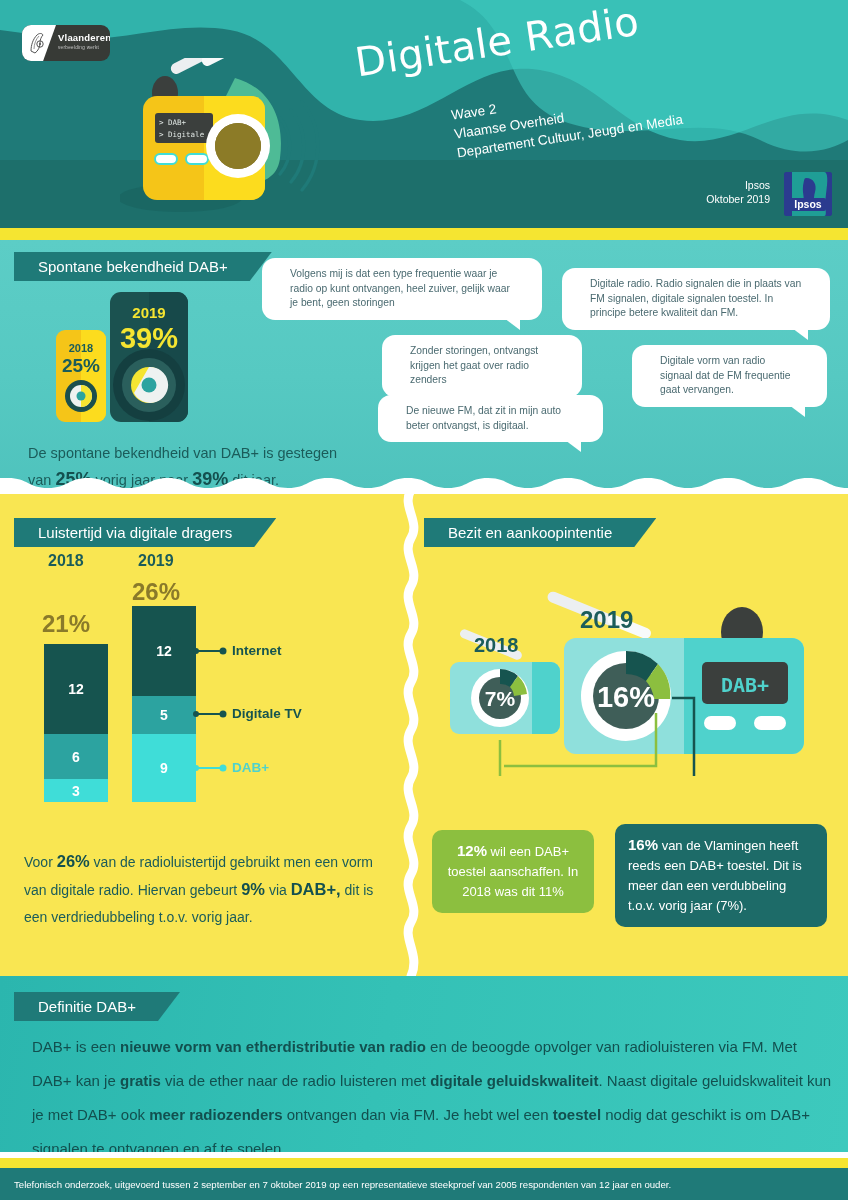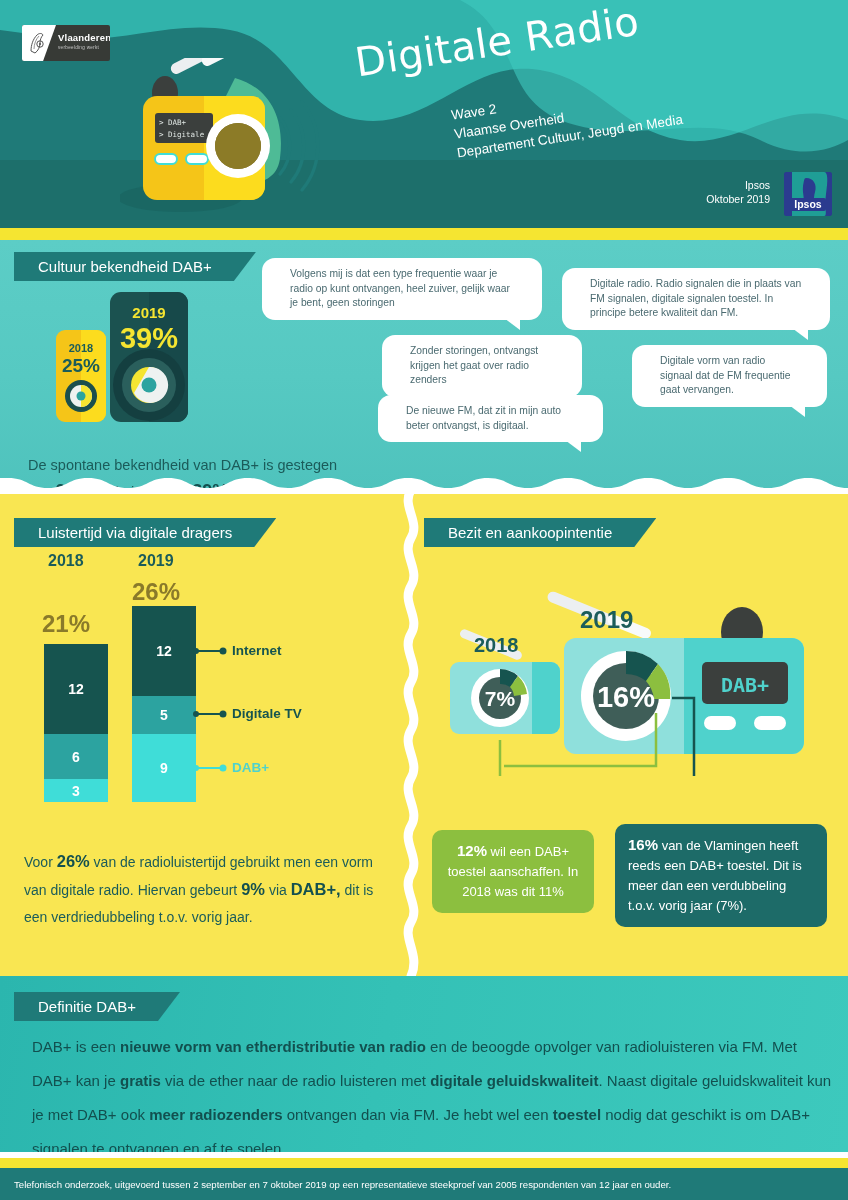--- a/index.html
+++ b/index.html
@@ -20,21 +20,21 @@
   }
   .hdr-wave-light {
     position: absolute; top: 0; left: 0; width: 848px; height: 190px;
   }
   .hdr-ground {
     position: absolute; top: 160px; left: 0; width: 848px; height: 68px;
     background: #1d6f6b;
   }
   .logo-vl {
     position: absolute; left: 22px; top: 25px; width: 88px; height: 36px;
-    background: #373a36; border-radius: 2px; overflow: hidden;
+    background: #373a36; border-radius: 9px; overflow: hidden;
     display: flex; align-items: center;
   }
   .logo-vl .tri {
     position: absolute; left: 0; top: 0; width: 34px; height: 36px;
     background: #fff;
     clip-path: polygon(0 0, 100% 0, 62% 100%, 0 100%);
   }
   .logo-vl .lion {
     position: absolute; left: 5px; top: 6px; width: 22px; height: 24px;
   }
@@ -79,21 +79,21 @@
   .banner {
     position: relative; display: inline-block; height: 29px;
     background: #1f7a78; color: #fff;
     padding: 0 44px 0 24px; line-height: 29px;
     font-size: 15px; white-space: nowrap;
     clip-path: polygon(0 0, 100% 0, calc(100% - 22px) 100%, 0 100%);
   }
   .aw-banner { position: absolute; left: 14px; top: 12px; }
   .aw-graphic { position: absolute; left: 48px; top: 46px; width: 180px; height: 150px; }
   .aw-note {
-    position: absolute; left: 28px; top: 212px; width: 350px;
+    position: absolute; left: 28px; top: 200px; width: 350px;
     color: #1b5c5a; font-size: 14.5px; line-height: 26px;
   }
   .aw-note b { font-size: 18px; color: #14504f; }
 
   .bubble {
     position: absolute; background: #fff; border-radius: 13px;
     color: #4a6a70; font-size: 10.3px; line-height: 14.5px;
     padding: 9px 28px;
   }
   .bubble::after {
@@ -233,21 +233,21 @@
         <text x="24" y="36" text-anchor="middle" font-family="Liberation Sans, sans-serif" font-size="10.5" font-weight="bold" fill="#ffffff">Ipsos</text>
       </svg>
     </div>
   </div>
 
   <div class="band-yellow-top"></div>
 
   <div class="sec-aware">
 
     <div class="aw-banner">
-      <div class="banner">Cultuur bekendheid DAB+</div>
+      <div class="banner">Spontane bekendheid DAB+</div>
     </div>
 
     <svg class="aw-graphic" viewBox="0 0 180 150">
 
       <rect x="8" y="44" width="50" height="92" rx="9" fill="#f5c518"></rect>
       <path d="M33,44 L49,44 A9,9 0 0 1 58,53 L58,127 A9,9 0 0 1 49,136 L33,136 Z" fill="#fcdc1e"></path>
       <text x="33" y="66" text-anchor="middle" font-family="Liberation Sans, sans-serif" font-size="11" font-weight="bold" fill="#1b5c5a">2018</text>
       <text x="33" y="86" text-anchor="middle" font-family="Liberation Sans, sans-serif" font-size="19" font-weight="bold" fill="#1b5c5a">25%</text>
       <circle cx="33" cy="110" r="16" fill="#1b4f4d"></circle>
       <circle cx="33" cy="110" r="11" fill="#eef2f1"></circle>

